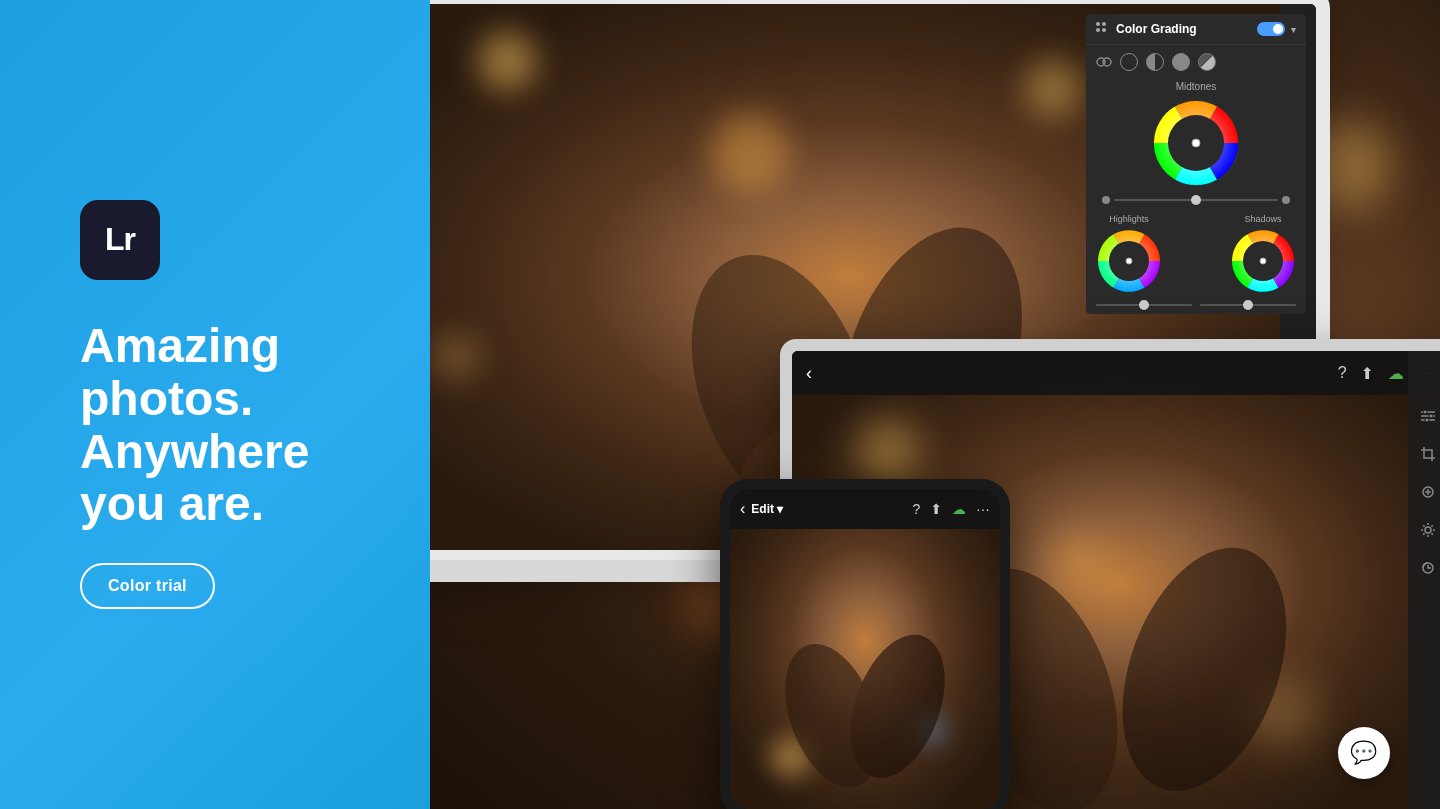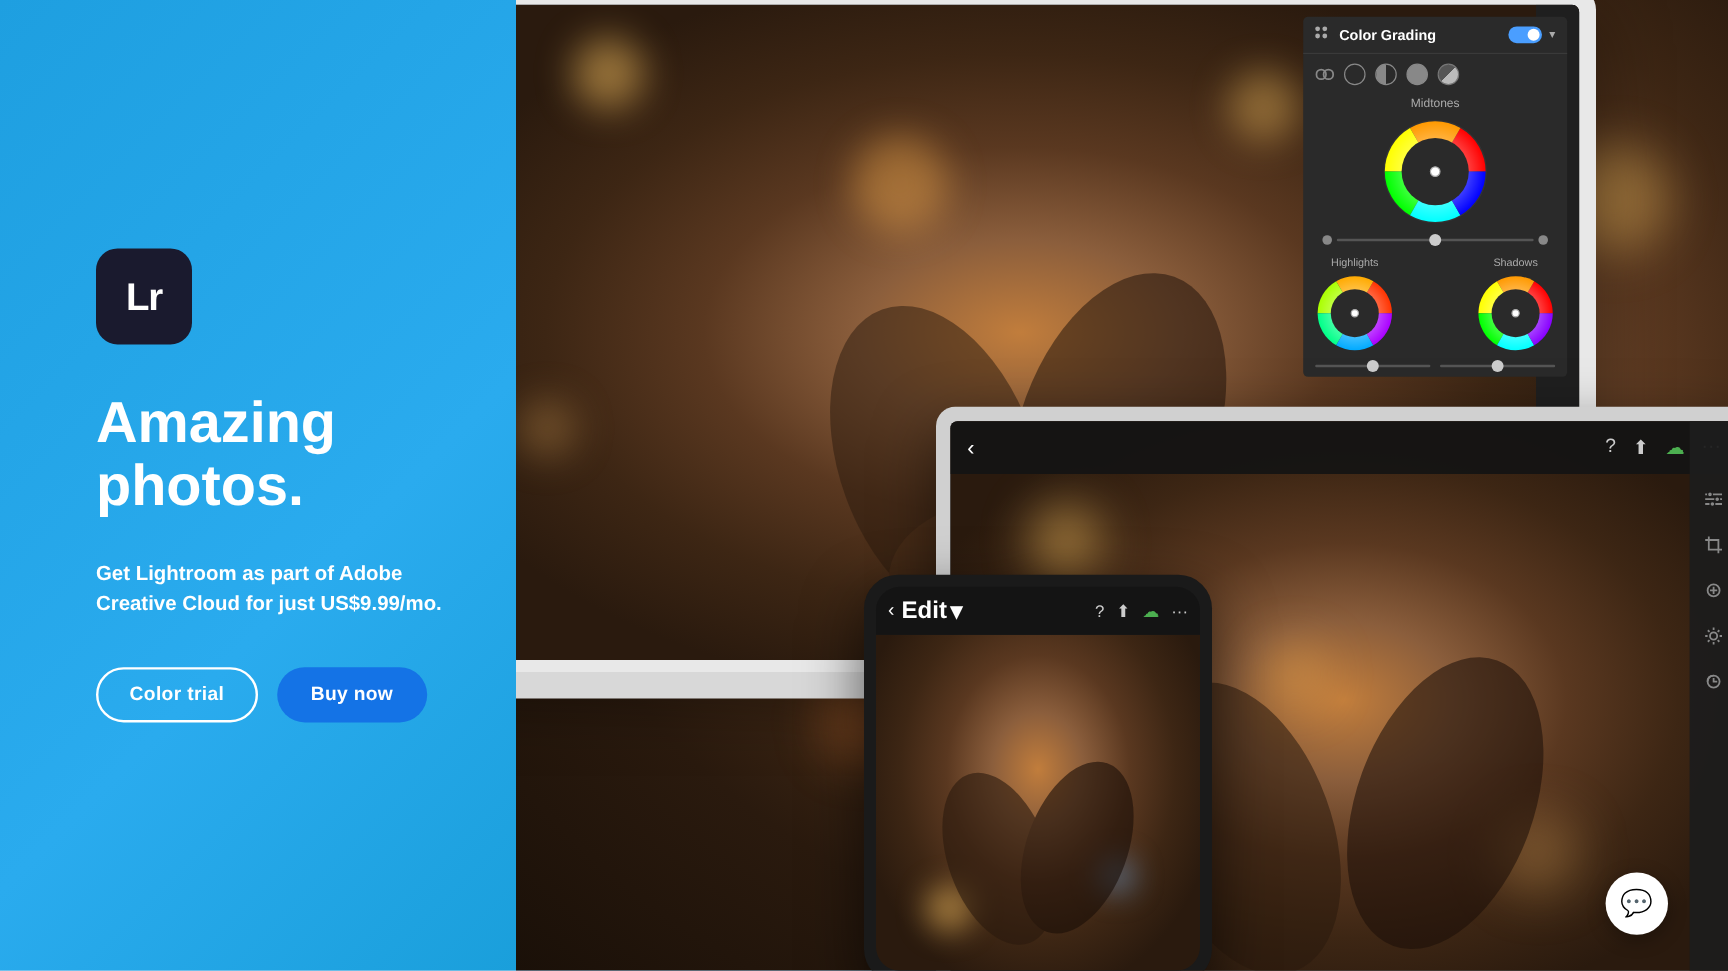--- a/index.html
+++ b/index.html
@@ -541,21 +541,21 @@
     }
 
     .phone-back-icon {
       color: white;
       font-size: 16px;
       cursor: pointer;
     }
 
     .phone-edit-label {
       color: white;
-      font-size: 20px;
+      font-size: 12px;
       font-weight: 600;
       display: flex;
       align-items: center;
       gap: 3px;
     }
 
     .phone-top-right-icons {
       margin-left: auto;
       display: flex;
       gap: 10px;
@@ -632,27 +632,26 @@
 </head>
 <body>
 
 <div class="left-panel">
   <div class="lr-logo">
     <span class="lr-logo-text">Lr</span>
   </div>
 
   <h1 class="main-headline">
     <span>Amazing photos.</span><br>
+    <span>Anywhere you are.</span>
   </h1>
 
-  <p class="sub-text">Get Lightroom as part of Adobe Creative Cloud for just US$9.99/mo.</p>
 
   <div class="buttons-row">
     <button class="btn-free-trial">Color trial</button>
-    <button class="btn-buy-now">Buy now</button>
   </div>
 </div>
 
 <div class="right-panel">
 
   <div class="bg-photo"></div>
   <div class="bokeh bokeh-1"></div>
   <div class="bokeh bokeh-2"></div>
   <div class="bokeh bokeh-3"></div>
   <div class="bokeh bokeh-4"></div>

